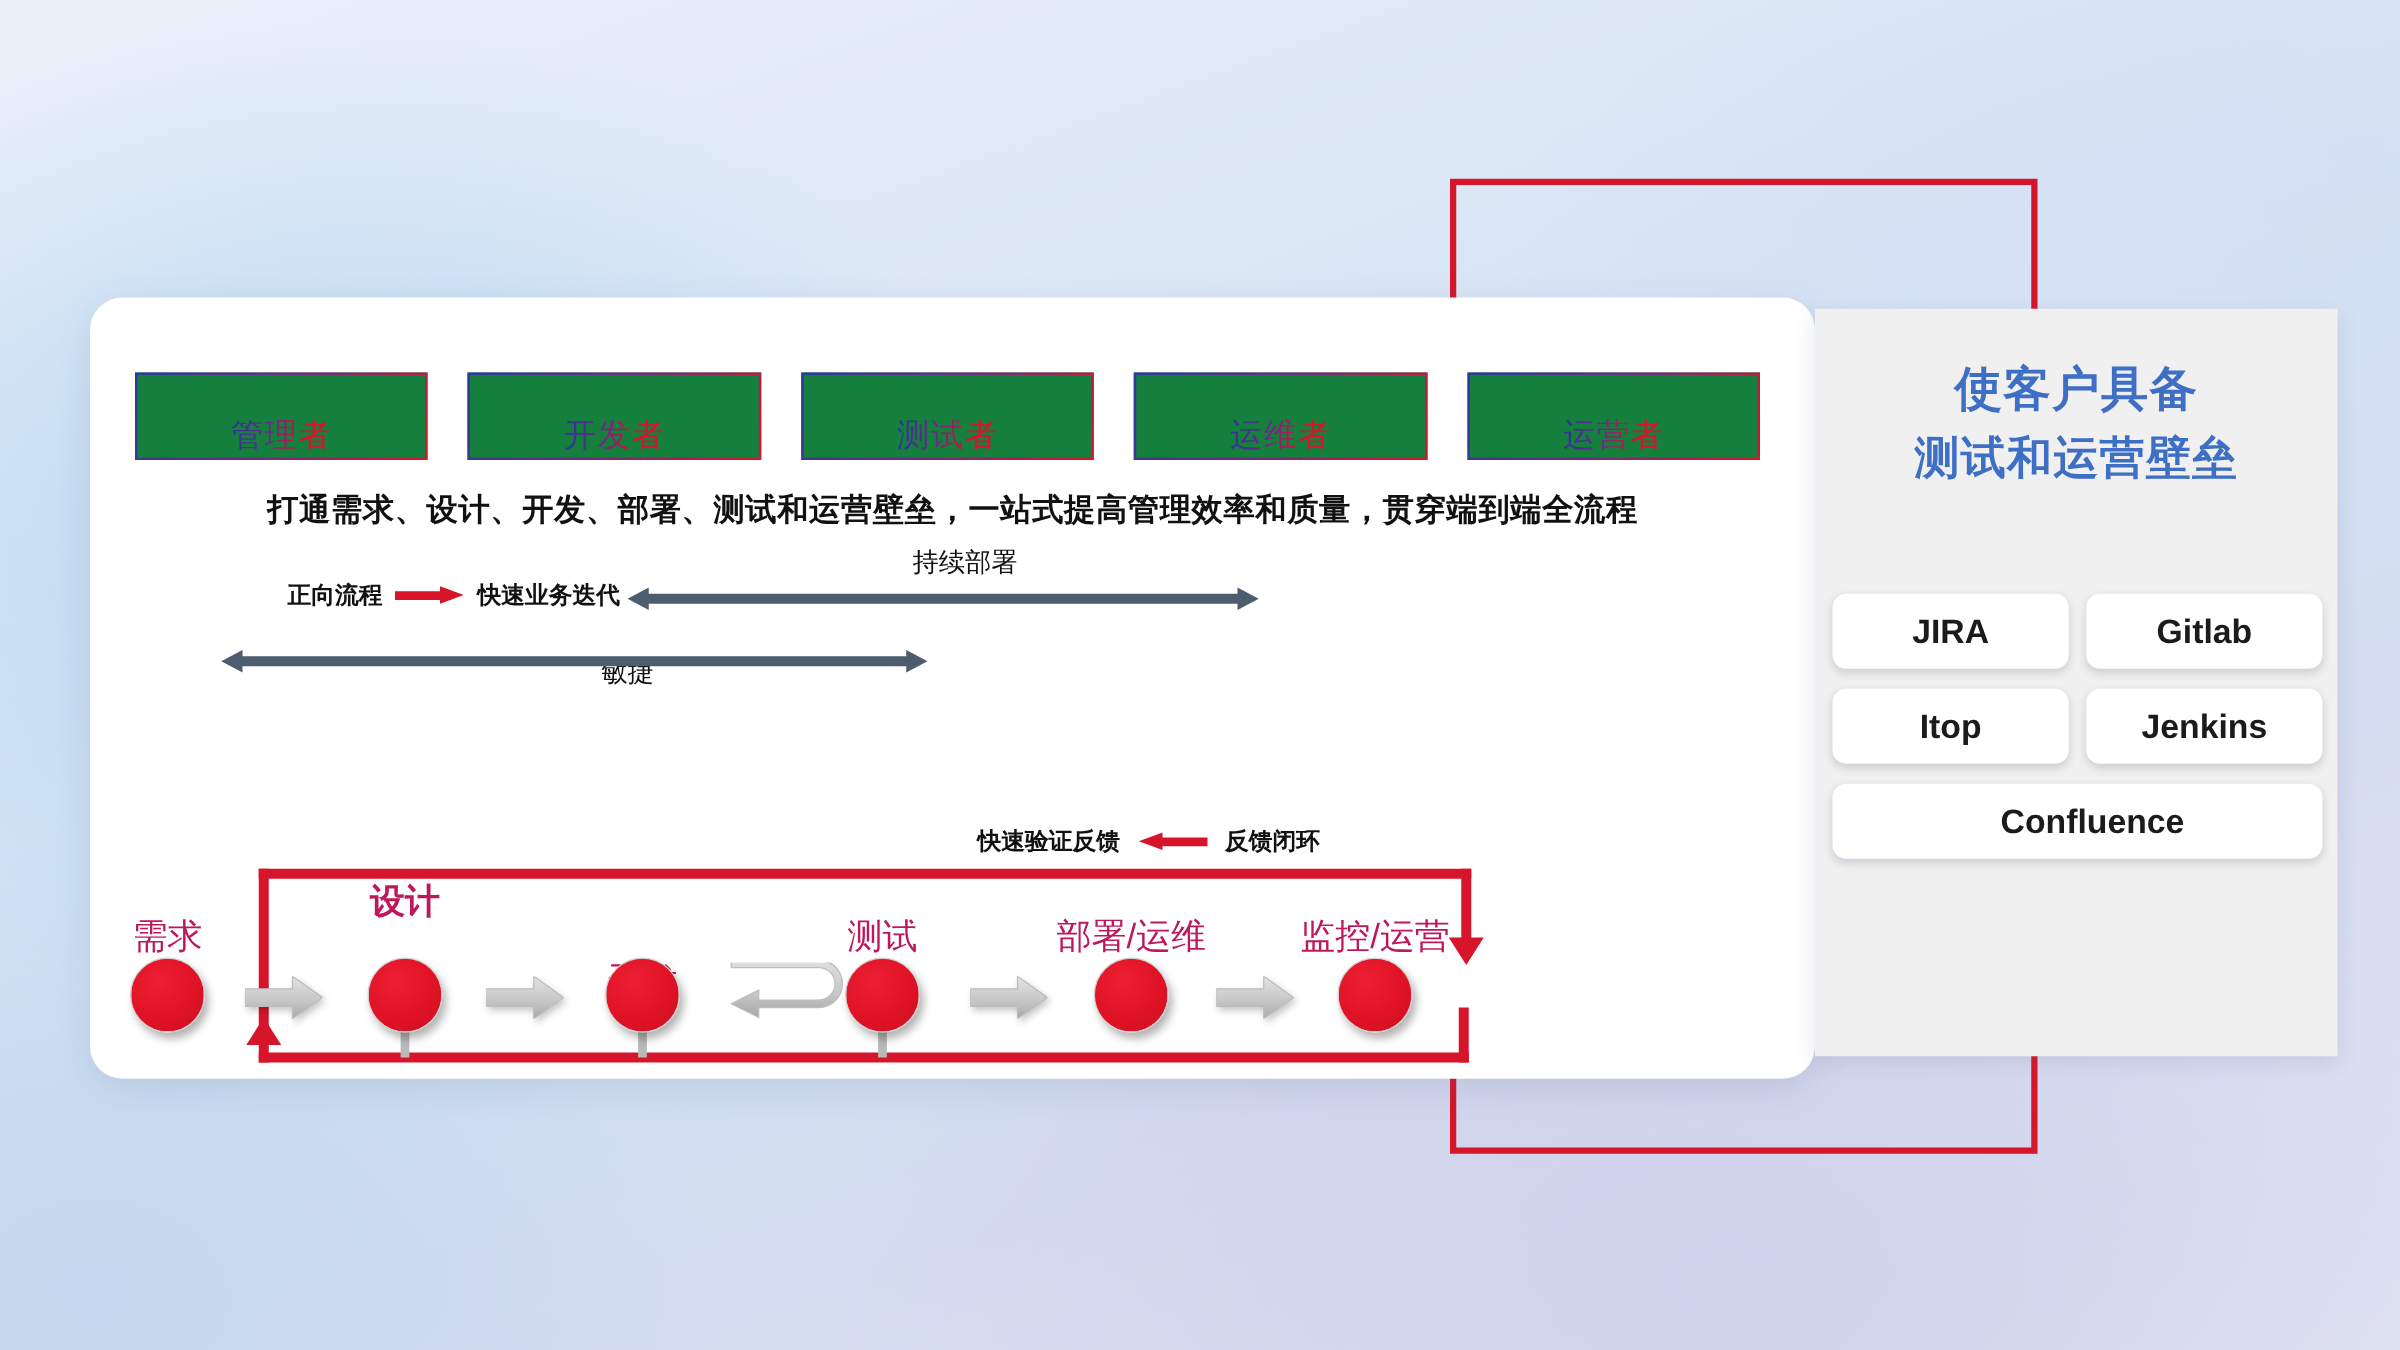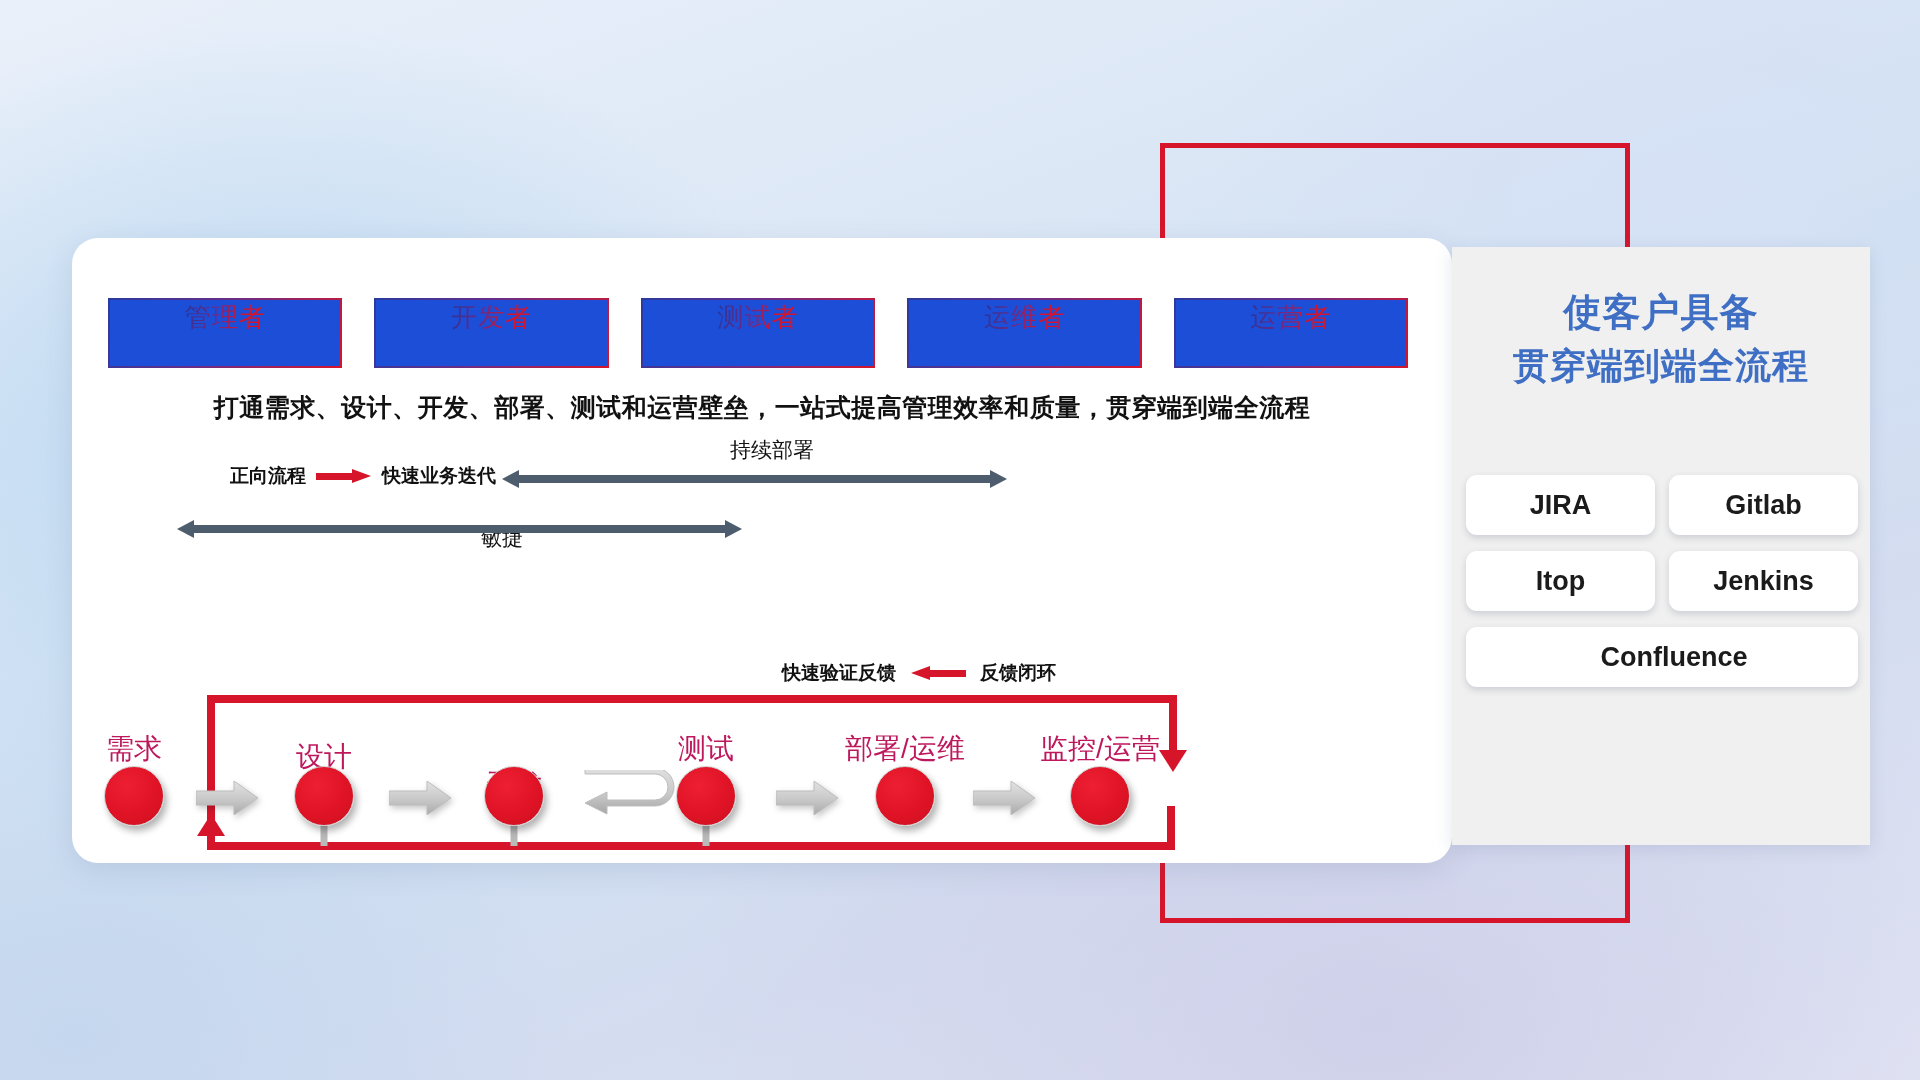--- a/index.html
+++ b/index.html
@@ -54,25 +54,25 @@
     position: absolute;
     left: 36px;
     top: 60px;
     width: 1300px;
     display: flex;
     gap: 32px;
   }
   .role-box {
     flex: 1 1 0;
     height: 66px;
-    background: #1d4ed8;
+    background: #15803d;
     border: 2px solid transparent;
     border-image: linear-gradient(120deg, #2b3a9e 0%, #6a2d86 46%, #d7152a 100%) 1;
     display: flex;
-    align-items: flex-start;
+    align-items: flex-end;
     justify-content: center;
     position: relative;
     font-family: Liberation Mono, monospace;
   }
   .role-label {
     font-size: 26px;
     font-weight: 400;
     background: linear-gradient(100deg, #27349a 0%, #6e2a84 40%, #d7152a 72%);
     -webkit-background-clip: text;
     background-clip: text;
@@ -387,21 +387,21 @@
               <linearGradient id="g1" x1="0" y1="0" x2="0" y2="1">
             <stop offset="0%" stop-color="#e2e2e2"></stop>
                 <stop offset="55%" stop-color="#c8c8c8"></stop>
                 <stop offset="100%" stop-color="#a9a9a9"></stop>
           </linearGradient>
             </defs>
           <path d="M0 10 H38 V0 L62 17 L38 34 V24 H0 Z" fill="url(#g1)" stroke="#bdbdbd" stroke-width="1"></path>
         </svg>
       </div>
 
-      <div class="stage-label" style="left:252px; top:500px;">设计</div>
+      <div class="stage-label" style="left:252px; top:464px;font-weight:bold;">设计</div>
       <div class="stage-dot" style="left:252px; top:528px;"></div>
 
       <div class="chev" style="left:348px; top:543px;">
         <svg viewBox="0 0 62 34" width="62" height="34">
           <path d="M0 10 H38 V0 L62 17 L38 34 V24 H0 Z" fill="url(#g1)" stroke="#bdbdbd" stroke-width="1"></path>
         </svg>
       </div>
 
       <div class="stage-label" style="left:442px; top:492px;margin-top:35px;">开发</div>
       <div class="stage-dot" style="left:442px; top:528px;"></div>
@@ -439,21 +439,21 @@
 
       <div class="stage-label" style="left:1028px; top:492px;">监控/运营</div>
       <div class="stage-dot" style="left:1028px; top:528px;"></div>
 
     </div>
   </div>
 
   <div class="panel">
     <div class="panel-title">
       <div>使客户具备</div>
-      <div class="l2">贯穿端到端全流程</div>
+      <div class="l2">测试和运营壁垒</div>
     </div>
 
     <div class="tools">
       <div class="tool-chip half">JIRA</div>
       <div class="tool-chip half">Gitlab</div>
       <div class="tool-chip half">Itop</div>
       <div class="tool-chip half">Jenkins</div>
       <div class="tool-chip full">Confluence</div>
     </div>
   </div>

